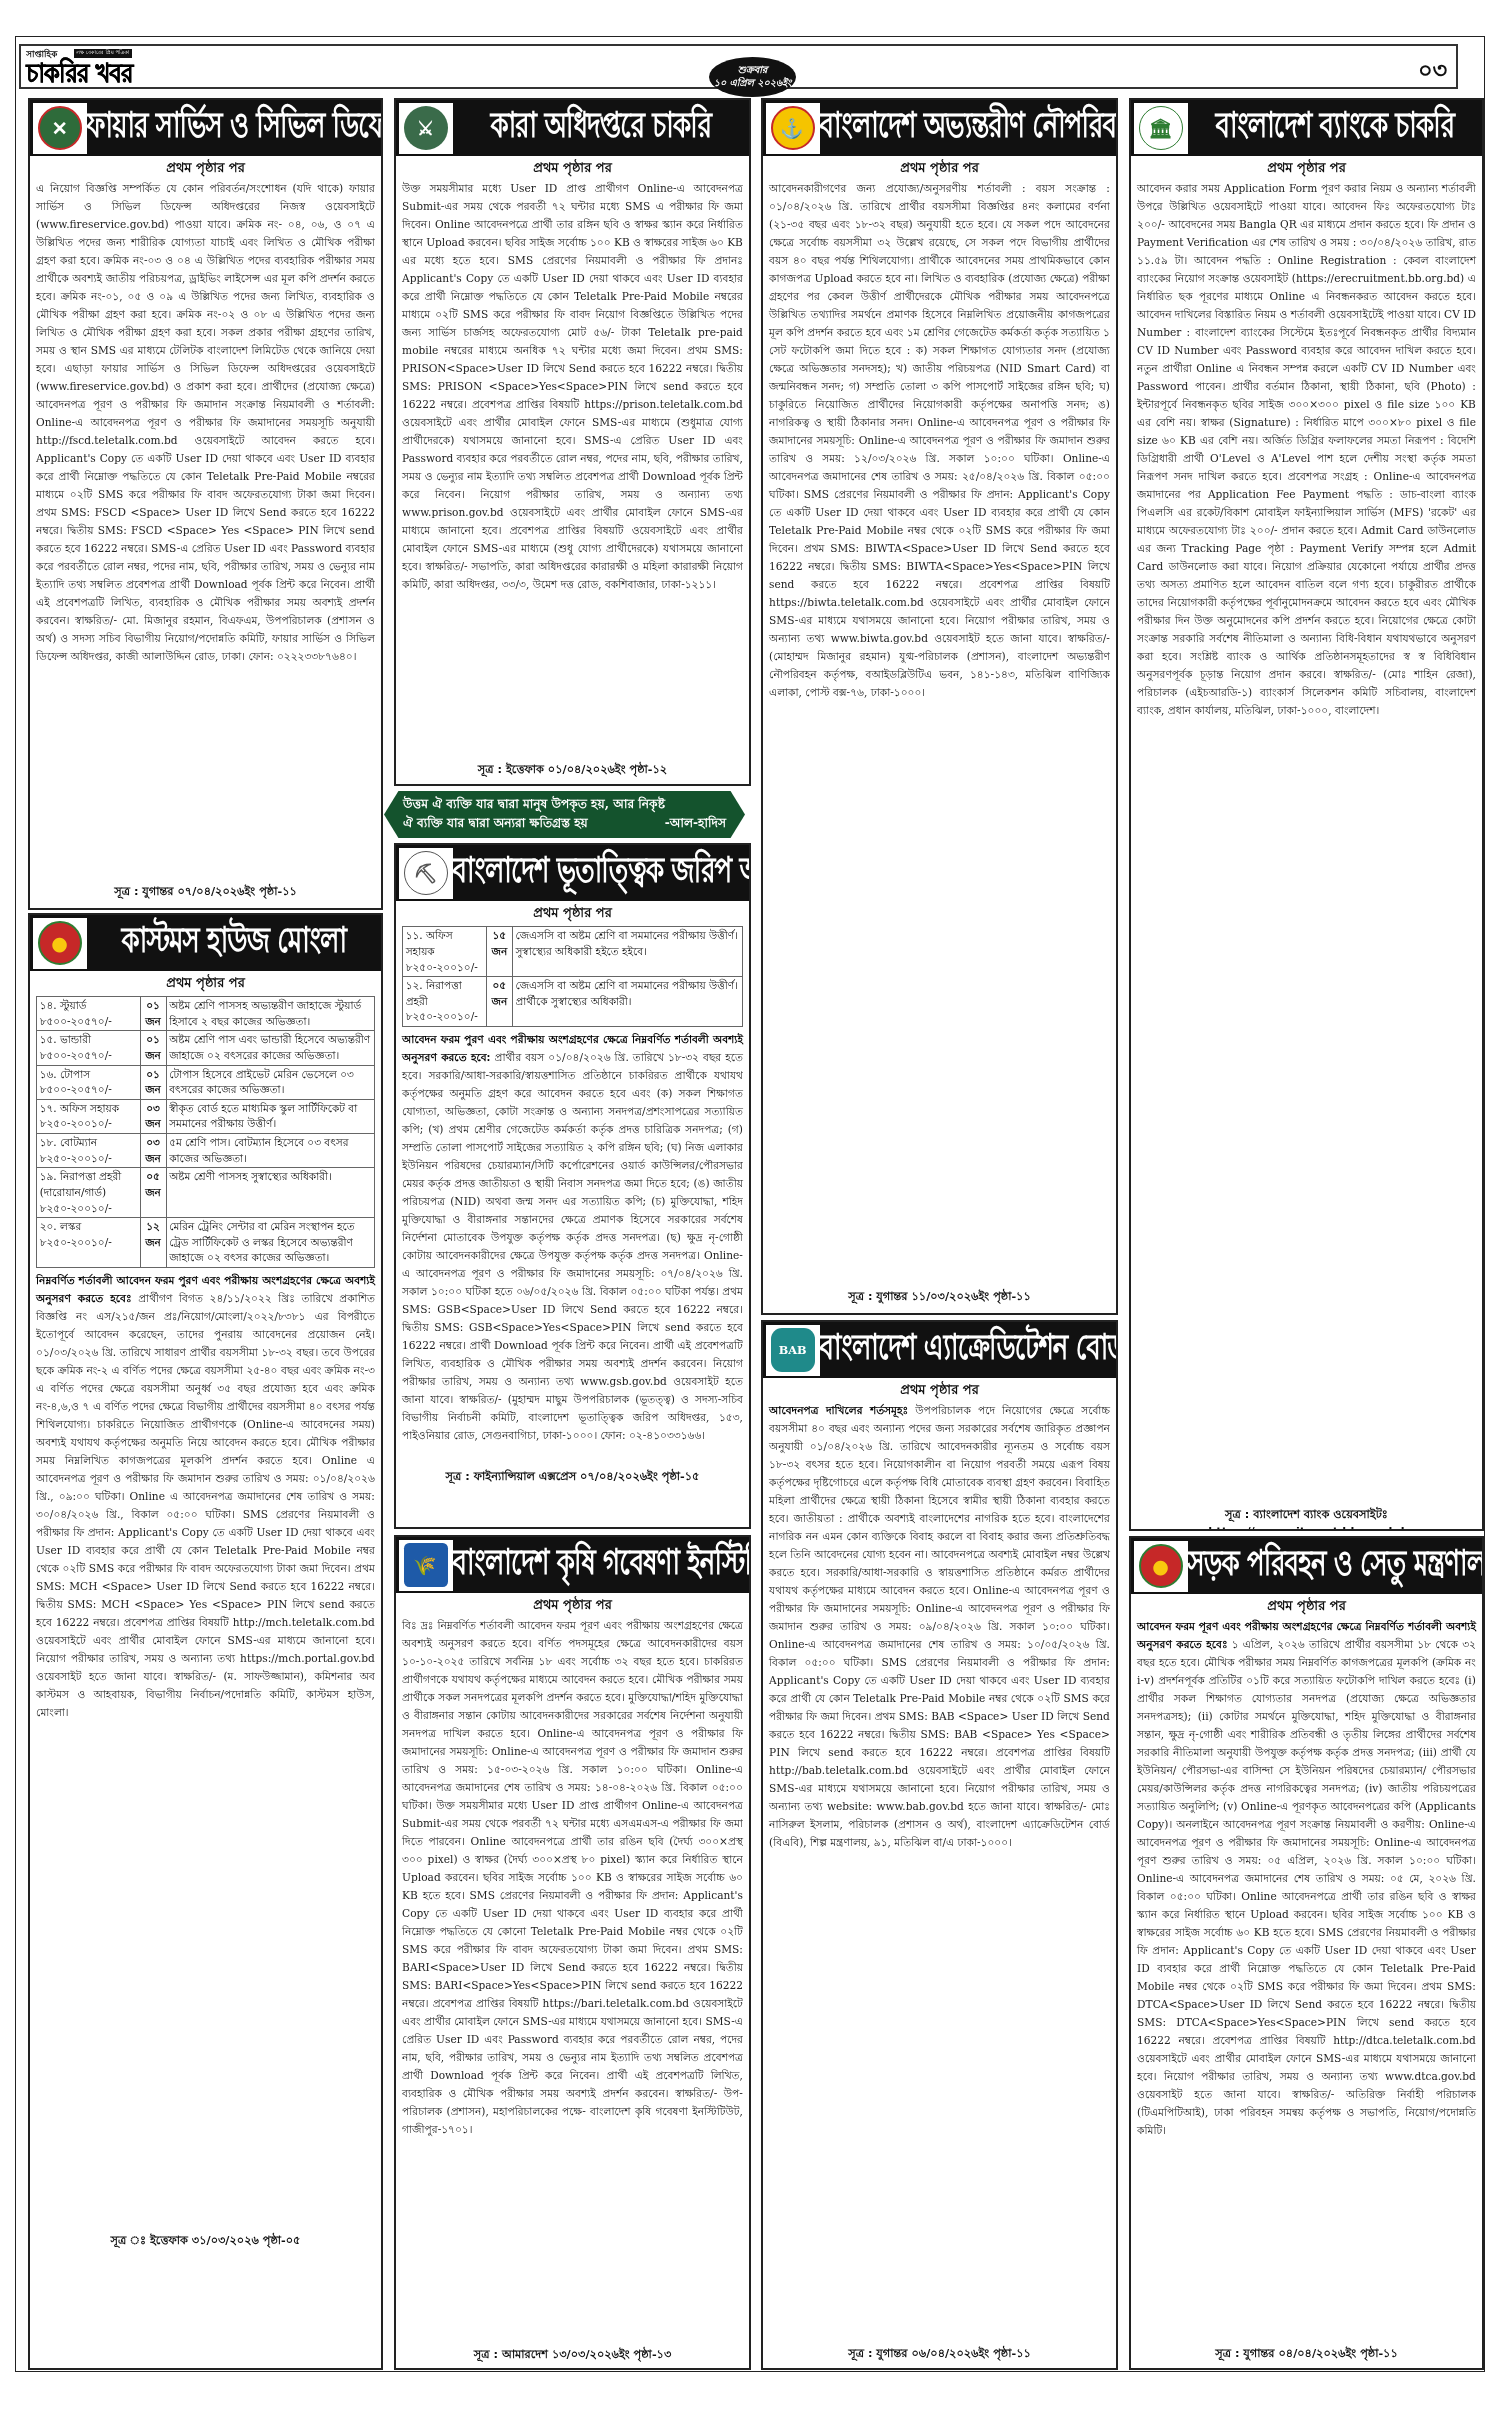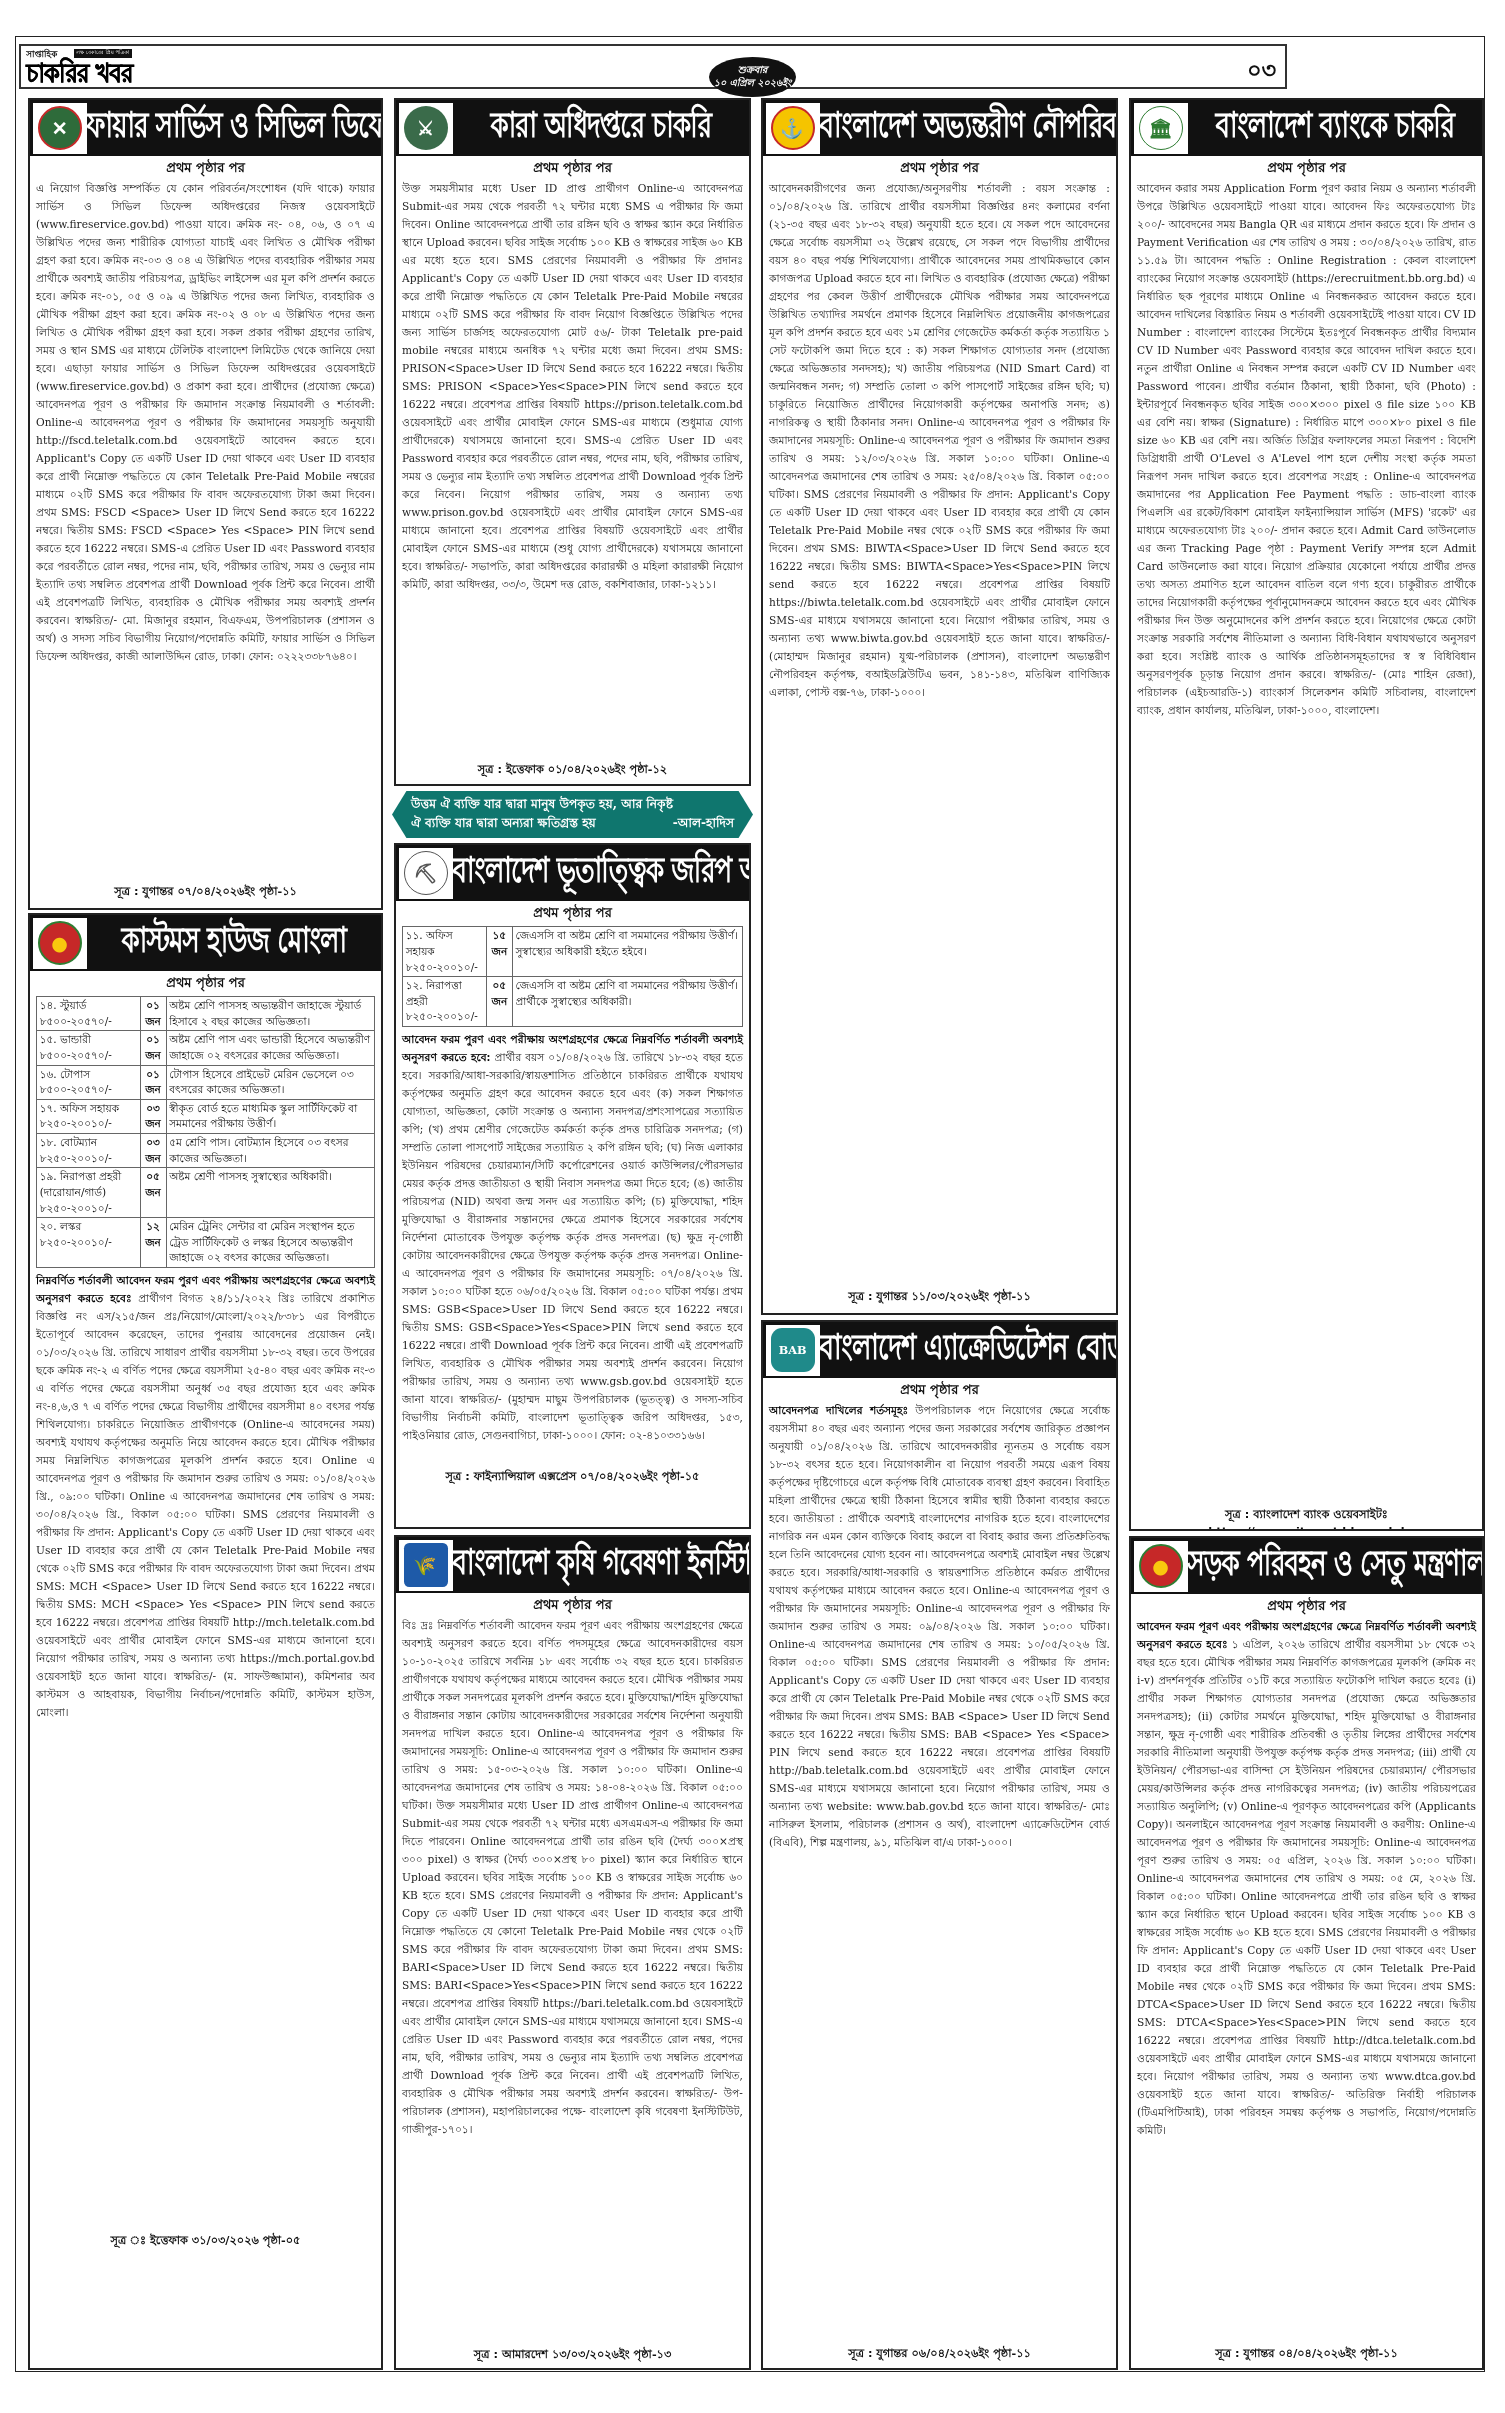--- a/index.html
+++ b/index.html
@@ -1,39 +1,39 @@
 <!DOCTYPE html>
 <html style="font-size:14px"><head>
 <meta charset="utf-8">
 <style>
   * { box-sizing: border-box; margin: 0; padding: 0; }
   html, body { width: 1505px; height: 2413px; background: #ffffff; overflow: hidden; }
   body { font-family: "DejaVu Serif", serif; color: #111; position: relative; }
   .page { position: absolute; left: 15px; top: 36px; width: 1470px; height: 2336px; border: 1.7px solid #222; background: #fff; }
-  .masthead { position: absolute; left: 19px; top: 44px; width: 1268px; height: 45px; border: 2.6px double #333; text-decoration: underline; }
+  .masthead { position: absolute; left: 19px; top: 44px; width: 1439px; height: 45px; border: 2.6px double #333; text-decoration: underline; }
   .brand { position: absolute; left: 3.5px; top: 0px; width: 105px; height: 40px; }
   .brand-weekly { position: absolute; left: 1.7px; top: 0.9px; font-size: 8.7px; font-weight: bold; }
   .brand-tag { position: absolute; left: 49px; top: 2.6px; background: #111; color: #fff; font-size: 5.2px; padding: 0.9px 2.6px; white-space: nowrap; }
   .brand-name { position: absolute; left: 1.7px; top: 10.5px; font-size: 22.6px; font-weight: bold; letter-spacing: -0.9px; line-height: 28px; white-space: nowrap; font-family: "DejaVu Sans", sans-serif; transform: scaleY(1.15); transform-origin: top left; -webkit-text-stroke: 0.4px #000; }
   .date-oval { position: absolute; left: 688px; top: 11px; width: 87px; height: 40px; background: #111; color: #fff; border-radius: 50%; font-size: 9.6px; font-style: italic; text-align: center; line-height: 13px; padding-top: 6.1px; font-weight: bold; }
   .page-no { position: absolute; right: 8.7px; top: 7px; font-size: 22.6px; font-weight: bold; }
 
   .block { position: absolute; border: 2.6px double #222; background: #fff; overflow: hidden; }
   .head { position: relative; height: 56px; background: #111; display: flex; align-items: center; }
   .logo { width: 54px; height: 51px; margin-left: 2.6px; background: #fff; display: flex; align-items: center; justify-content: center; flex-shrink: 0; }
   .logo .disc { width: 44px; height: 44px; border-radius: 50%; display: flex; align-items: center; justify-content: center; font-size: 19px; color: #fff; font-weight: bold; }
   .title { flex: 1; color: #fff; font-family: "DejaVu Sans", sans-serif; font-weight: bold; font-size: 26px; text-align: center; white-space: nowrap; overflow: hidden; letter-spacing: -0.9px; transform: scaleY(1.35); }
   .sub { text-align: center; font-weight: bold; font-size: 13px; padding: 1.7px 0 0; }
   .body { font-size: 10.6px; line-height: 18px; padding: 0 6.1px; text-align: justify; color: #222; }
   .body b { color: #000; }
   .src { text-align: center; font-weight: bold; font-size: 11.3px; padding: 3.5px 0 5.2px; font-family: "DejaVu Sans", sans-serif; }
   table.jobs { width: calc(100% - 12.2px); margin: 2.6px 6.1px; border-collapse: collapse; font-size: 10.5px; }
   table.jobs td { border: 0.9px solid #666; padding: 0.9px 2.6px; vertical-align: top; line-height: 15.7px; }
   table.jobs td.n { text-align: center; font-weight: bold; width: 26px; }
-  .quote { position: absolute; left: 392px; top: 791px; width: 361px; height: 47px; background: #0f766e; color: #fff; font-size: 12.2px; font-weight: bold; line-height: 19px; padding: 3.5px 19px; clip-path: polygon(4% 0, 96% 0, 100% 50%, 96% 100%, 4% 100%, 0 50%); }
+  .quote { position: absolute; left: 384px; top: 791px; width: 361px; height: 47px; background: #14532d; color: #fff; font-size: 12.2px; font-weight: bold; line-height: 19px; padding: 3.5px 19px; clip-path: polygon(4% 0, 96% 0, 100% 50%, 96% 100%, 4% 100%, 0 50%); }
   .quote .attr { float: right; }
 </style>
 </head>
 <body>
 
 <div class="page"></div>
 
 <div class="masthead">
   <div class="brand">
     <span class="brand-weekly">সাপ্তাহিক</span>

